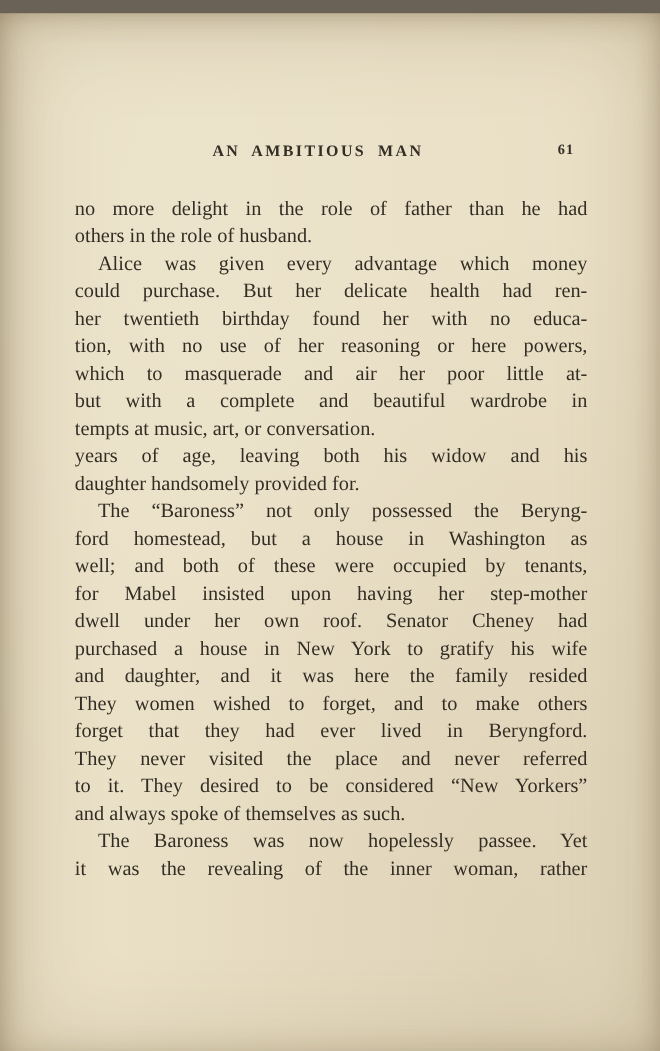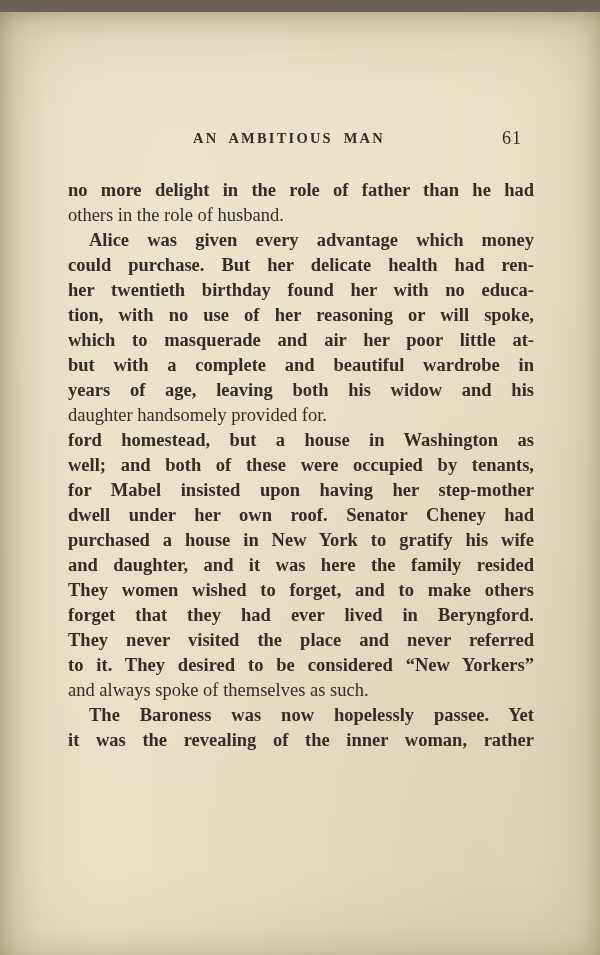--- a/index.html
+++ b/index.html
@@ -44,61 +44,62 @@
     font-weight: bold;
     letter-spacing: 2.2px;
     word-spacing: 5px;
     color: var(--ink);
     transform: translateX(-12px);
   }
   .page-number {
     position: absolute;
     right: 12px;
     top: -2px;
-    font-size: 18px;
-    font-weight: normal;
+    font-size: 13px;
+    font-weight: bold;
     letter-spacing: 1px;
     color: var(--ink);
   }
   .body-text {
     margin: 26px 66px 0 68px;
     font-size: 18.5px;
     line-height: 25px;
   }
   .line {
     text-align: justify;
     white-space: normal;
   }
   .line.just {
     text-align-last: justify;
-    font-weight: bold;
   }
   .line.indent {
     text-indent: 21px;
   }
 </style>
 </head>
 <body>
 
 <div class="page">
   <div class="header">
     <span class="running-title">AN AMBITIOUS MAN</span>
     <span class="page-number">61</span>
   </div>
   <div class="body-text">
       <div class="line just">no more delight in the role of father than he had</div>
       <div class="line">others in the role of husband.</div>
       <div class="line indent just">Alice was given every advantage which money</div>
       <div class="line just">could purchase. But her delicate health had ren-</div>
       <div class="line just">her twentieth birthday found her with no educa-</div>
-      <div class="line just">tion, with no use of her reasoning or will spoke,</div>
+      <div class="line just">tion, with no use of her reasoning or here powers,</div>
       <div class="line just">which to masquerade and air her poor little at-</div>
       <div class="line just">but with a complete and beautiful wardrobe in</div>
+      <div class="line">tempts at music, art, or conversation.</div>
       <div class="line just">years of age, leaving both his widow and his</div>
       <div class="line">daughter handsomely provided for.</div>
+      <div class="line indent just">The “Baroness” not only possessed the Beryng-</div>
       <div class="line just">ford homestead, but a house in Washington as</div>
       <div class="line just">well; and both of these were occupied by tenants,</div>
       <div class="line just">for Mabel insisted upon having her step-mother</div>
       <div class="line just">dwell under her own roof. Senator Cheney had</div>
       <div class="line just">purchased a house in New York to gratify his wife</div>
       <div class="line just">and daughter, and it was here the family resided</div>
       <div class="line just">They women wished to forget, and to make others</div>
       <div class="line just">forget that they had ever lived in Beryngford.</div>
       <div class="line just">They never visited the place and never referred</div>
       <div class="line just">to it. They desired to be considered “New Yorkers”</div>

